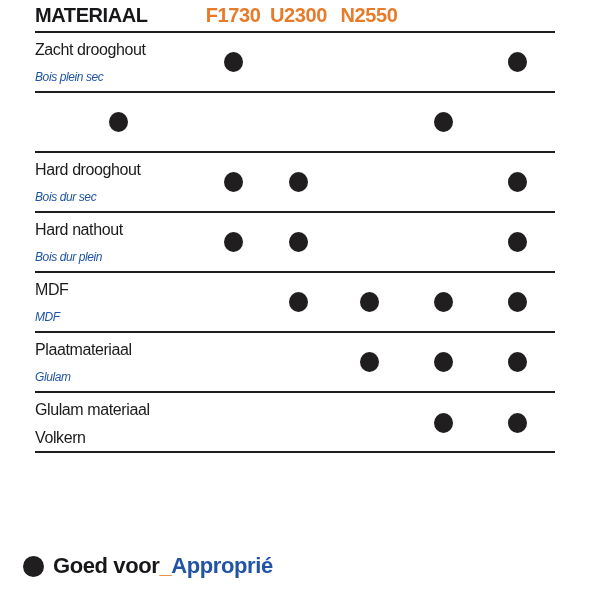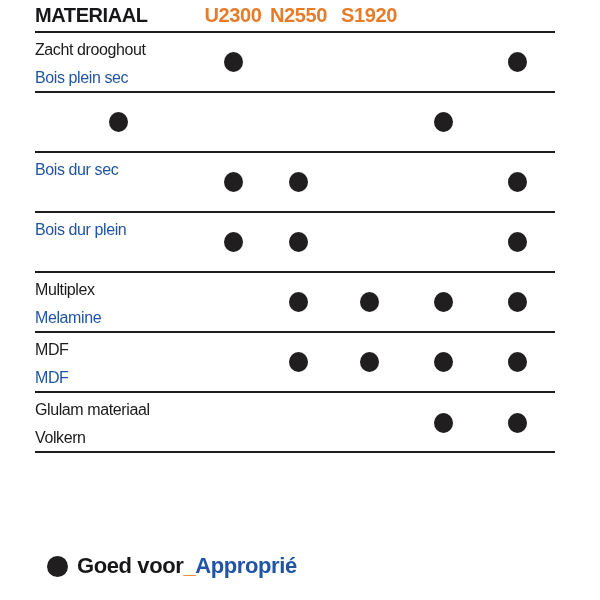--- a/index.html
+++ b/index.html
@@ -26,54 +26,54 @@
     font-size: 20px; font-weight: bold; color: #17171a;
     padding-bottom: 4px;
   }
   .col-header {
     font-size: 20px; font-weight: bold; color: #e87b2a;
     text-align: center; padding-bottom: 4px;
   }
 
   .label-cell { padding-top: 3px; }
   .nl { font-size: 16px; line-height: 28px; color: #1b1b1d; }
-  .fr { font-size: 16px; line-height: 27px; color: #2155a4; }
+  .fr { font-size: 12px; line-height: 27px; color: #2155a4; font-style: italic; }
 
   .dot-cell { display: flex; align-items: center; justify-content: center; }
   .dot {
     width: 19px; height: 20px;
     background: #201e1e; border-radius: 50%;
     display: inline-block;
   }
 
   .legend {
-    position: absolute; left: 47px; top: 553px;
+    position: absolute; left: 23px; top: 553px;
     display: flex; align-items: center;
   }
   .legend-dot {
     width: 21px; height: 21px; background: #201e1e;
     border-radius: 50%; display: inline-block; margin-right: 9px;
   }
   .legend-text { font-size: 22px; font-weight: bold; }
   .legend-nl { color: #17171a; }
   .legend-sep { color: #e87b2a; }
   .legend-fr { color: #2155a4; }
 </style>
 </head>
 <body>
 
 <div class="page">
 
   <div class="table">
 
     <div class="row header-row">
       <div class="materiaal-label">MATERIAAL</div>
+      <div class="col-header">F1730</div>
       <div class="col-header">U2300</div>
       <div class="col-header">N2550</div>
-      <div class="col-header">S1920</div>
     </div>
 
     <div class="row data-row">
       <div class="label-cell">
         <div class="nl">Zacht drooghout</div>
         <div class="fr">Bois plein sec</div>
       </div>
       <div class="dot-cell">
           <span class="dot"></span>
         </div>
@@ -92,71 +92,54 @@
       <div class="dot-cell"></div>
       <div class="dot-cell"></div>
       <div class="dot-cell"></div>
       <div class="dot-cell">
           <span class="dot"></span>
         </div>
     </div>
 
     <div class="row data-row">
       <div class="label-cell">
+        <div class="nl">Hard drooghout</div>
         <div class="fr">Bois dur sec</div>
       </div>
       <div class="dot-cell">
           <span class="dot"></span>
         </div>
       <div class="dot-cell">
           <span class="dot"></span>
         </div>
       <div class="dot-cell"></div>
       <div class="dot-cell"></div>
       <div class="dot-cell">
           <span class="dot"></span>
         </div>
     </div>
 
     <div class="row data-row">
       <div class="label-cell">
+        <div class="nl">Hard nathout</div>
         <div class="fr">Bois dur plein</div>
       </div>
       <div class="dot-cell">
           <span class="dot"></span>
         </div>
       <div class="dot-cell">
           <span class="dot"></span>
         </div>
       <div class="dot-cell"></div>
       <div class="dot-cell"></div>
       <div class="dot-cell">
           <span class="dot"></span>
         </div>
     </div>
 
-    <div class="row data-row">
-      <div class="label-cell">
-        <div class="nl">Multiplex</div>
-        <div class="fr">Melamine</div>
-      </div>
-      <div class="dot-cell"></div>
-      <div class="dot-cell">
-          <span class="dot"></span>
-        </div>
-      <div class="dot-cell">
-          <span class="dot"></span>
-        </div>
-      <div class="dot-cell">
-          <span class="dot"></span>
-        </div>
-      <div class="dot-cell">
-          <span class="dot"></span>
-        </div>
-    </div>
 
     <div class="row data-row">
       <div class="label-cell">
         <div class="nl">MDF</div>
         <div class="fr">MDF</div>
       </div>
       <div class="dot-cell"></div>
       <div class="dot-cell">
           <span class="dot"></span>
         </div>
@@ -164,20 +147,37 @@
           <span class="dot"></span>
         </div>
       <div class="dot-cell">
           <span class="dot"></span>
         </div>
       <div class="dot-cell">
           <span class="dot"></span>
         </div>
     </div>
 
+    <div class="row data-row">
+      <div class="label-cell">
+        <div class="nl">Plaatmateriaal</div>
+        <div class="fr">Glulam</div>
+      </div>
+      <div class="dot-cell"></div>
+      <div class="dot-cell"></div>
+      <div class="dot-cell">
+          <span class="dot"></span>
+        </div>
+      <div class="dot-cell">
+          <span class="dot"></span>
+        </div>
+      <div class="dot-cell">
+          <span class="dot"></span>
+        </div>
+    </div>
 
     <div class="row data-row">
       <div class="label-cell">
         <div class="nl">Glulam materiaal Volkern</div>
       </div>
       <div class="dot-cell"></div>
       <div class="dot-cell"></div>
       <div class="dot-cell"></div>
       <div class="dot-cell">
           <span class="dot"></span>

